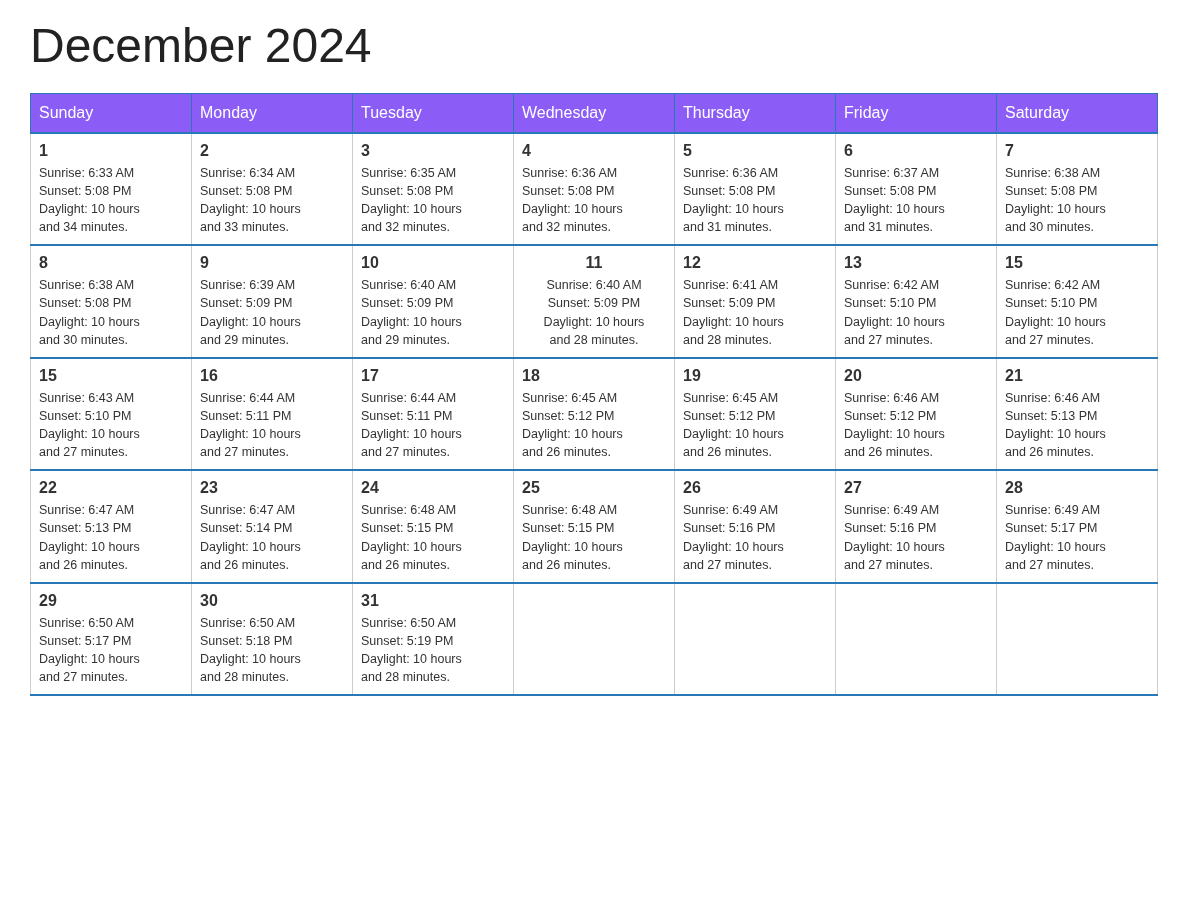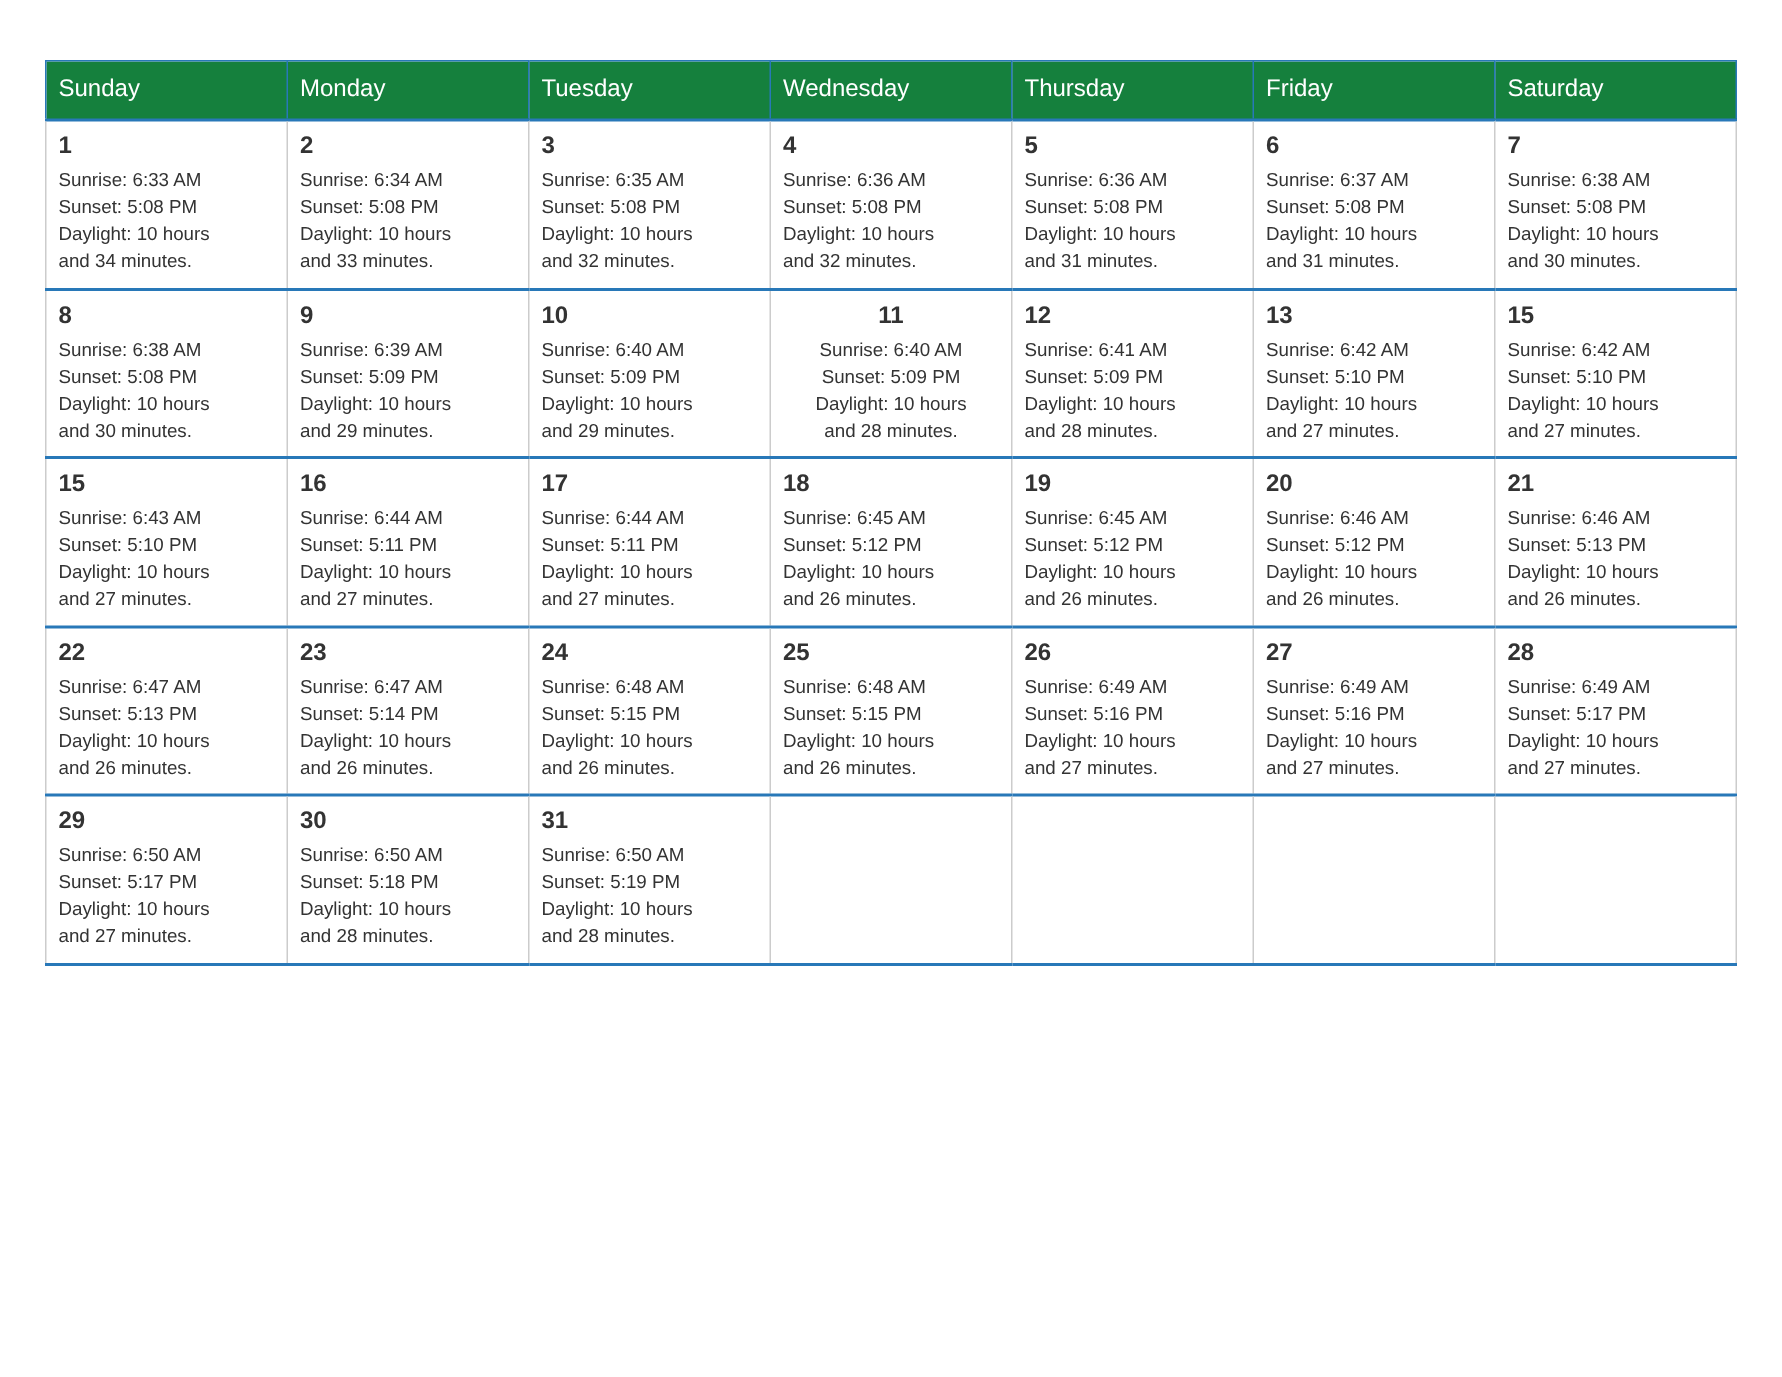--- a/index.html
+++ b/index.html
@@ -60,21 +60,21 @@
       font-size: 20px;
       color: #555;
       margin-top: 4px;
     }
     table {
       width: 100%;
       border-collapse: collapse;
       table-layout: fixed;
     }
     thead tr th {
-      background-color: #15803d;
+      background-color: #8b5cf6;
       color: #fff;
       font-size: 16px;
       font-weight: normal;
       padding: 10px 8px;
       text-align: left;
       border: 1px solid #2878b8;
     }
     tbody tr td {
       vertical-align: top;
       padding: 8px;
@@ -105,20 +105,21 @@
     }
     .top-border-row td {
       border-top: 2px solid #2878b8 !important;
     }
   </style>
 </head>
 <body>
 
 <div class="header">
   <div class="title-block">
+    <div class="month-title">December 2024</div>
   </div>
 </div>
 
 <table>
   <thead>
     <tr>
       <th>Sunday</th>
       <th>Monday</th>
       <th>Tuesday</th>
       <th>Wednesday</th>

